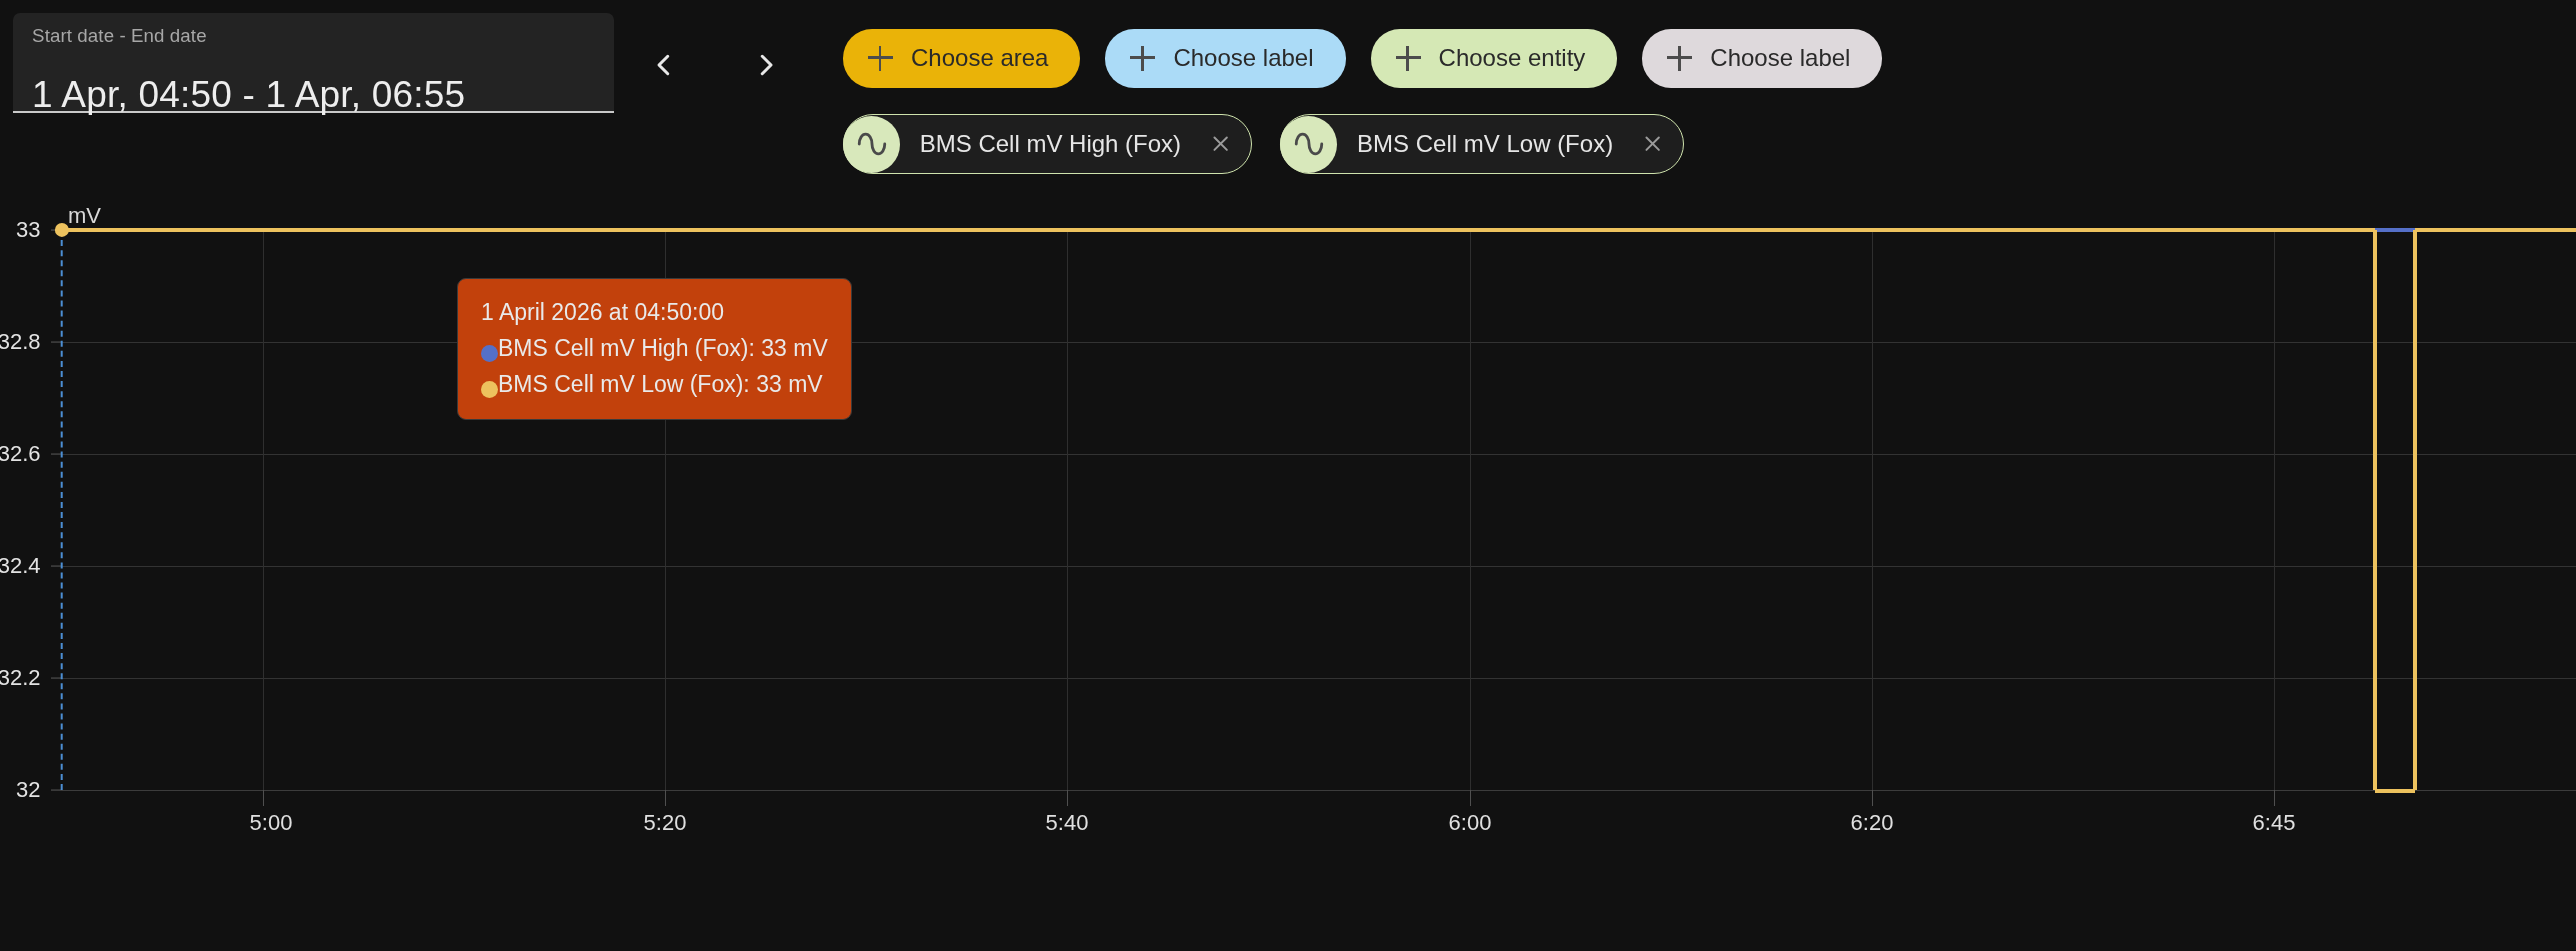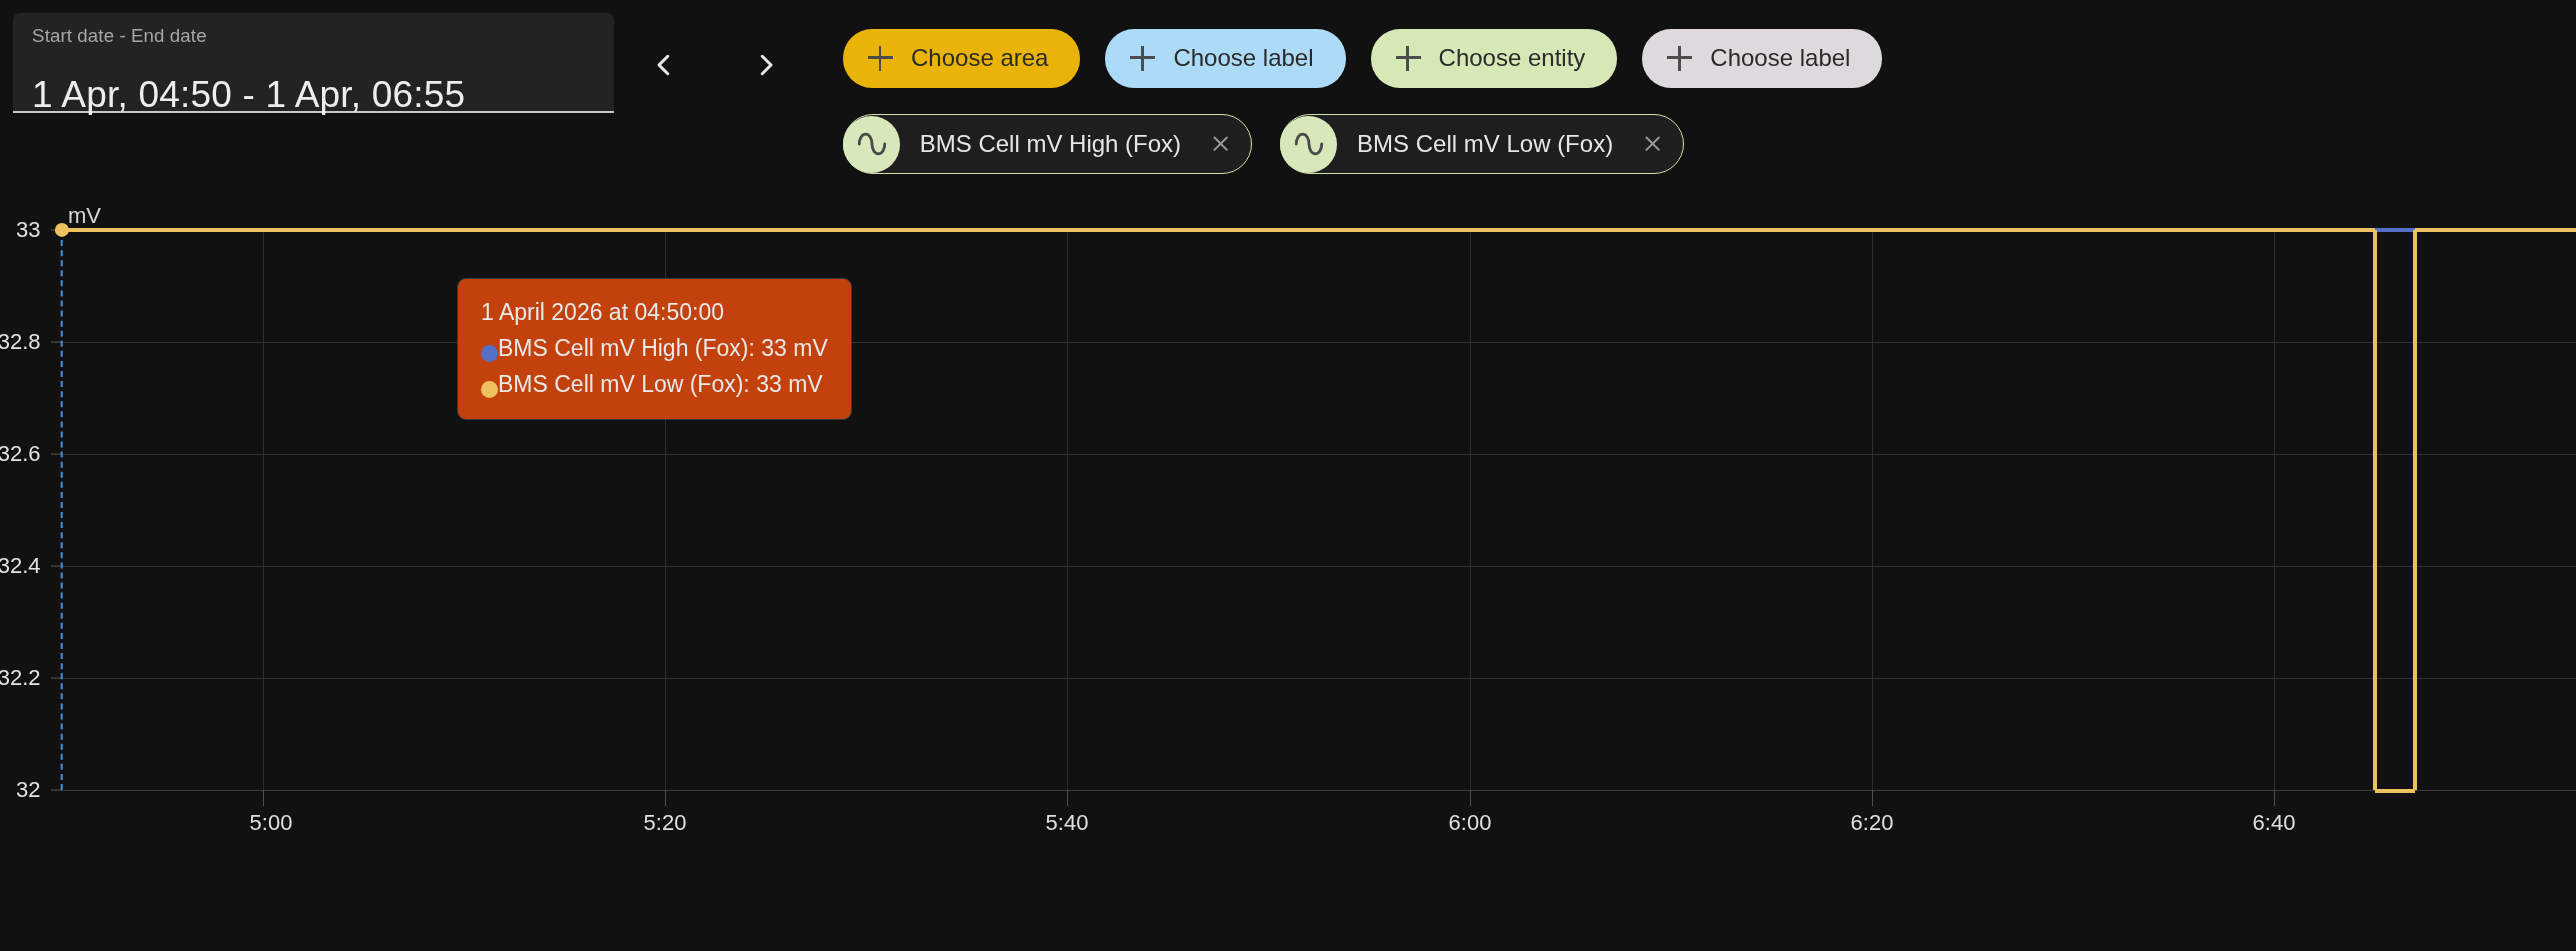--- a/index.html
+++ b/index.html
@@ -245,21 +245,21 @@
         <div class="x-tick-mark" style="left: 1005px;"></div>
         <div class="x-tick" style="left: 1005px;">5:40</div>
         <div class="grid-line grid-v" style="left: 1408px;"></div>
         <div class="x-tick-mark" style="left: 1408px;"></div>
         <div class="x-tick" style="left: 1408px;">6:00</div>
         <div class="grid-line grid-v" style="left: 1810px;"></div>
         <div class="x-tick-mark" style="left: 1810px;"></div>
         <div class="x-tick" style="left: 1810px;">6:20</div>
         <div class="grid-line grid-v" style="left: 2212px;"></div>
         <div class="x-tick-mark" style="left: 2212px;"></div>
-        <div class="x-tick" style="left: 2212px;">6:40</div>
+        <div class="x-tick" style="left: 2212px;">6:45</div>
         <div class="series-line" style="left: 0px; width: 2313px; top: -1.8px; background: rgb(85, 112, 200);"></div>
         <div class="series-line" style="left: 2313px; width: 20px; top: -1.8px; background: rgb(85, 112, 200);"></div>
         <div class="series-line" style="left: 2333px; width: 20px; top: -1.8px; background: rgb(85, 112, 200);"></div>
         <div class="series-line" style="left: 2353px; width: 161px; top: -1.8px; background: rgb(85, 112, 200);"></div>
         <div class="series-line" style="left: 0px; width: 2313px; top: -1.8px; background: rgb(237, 194, 94);"></div>
         <div class="series-vert" style="left: 2311px; top: 0px; height: 560px; background: rgb(237, 194, 94);"></div>
         <div class="series-line" style="left: 2313px; width: 40px; top: 559px; background: rgb(237, 194, 94);"></div>
         <div class="series-vert" style="left: 2351px; top: 0px; height: 560px; background: rgb(237, 194, 94);"></div>
         <div class="series-line" style="left: 2353px; width: 161px; top: -1.8px; background: rgb(237, 194, 94);"></div>
         <div class="crosshair" style="left: 0px; border-left-color: rgb(76, 143, 212);"></div>

